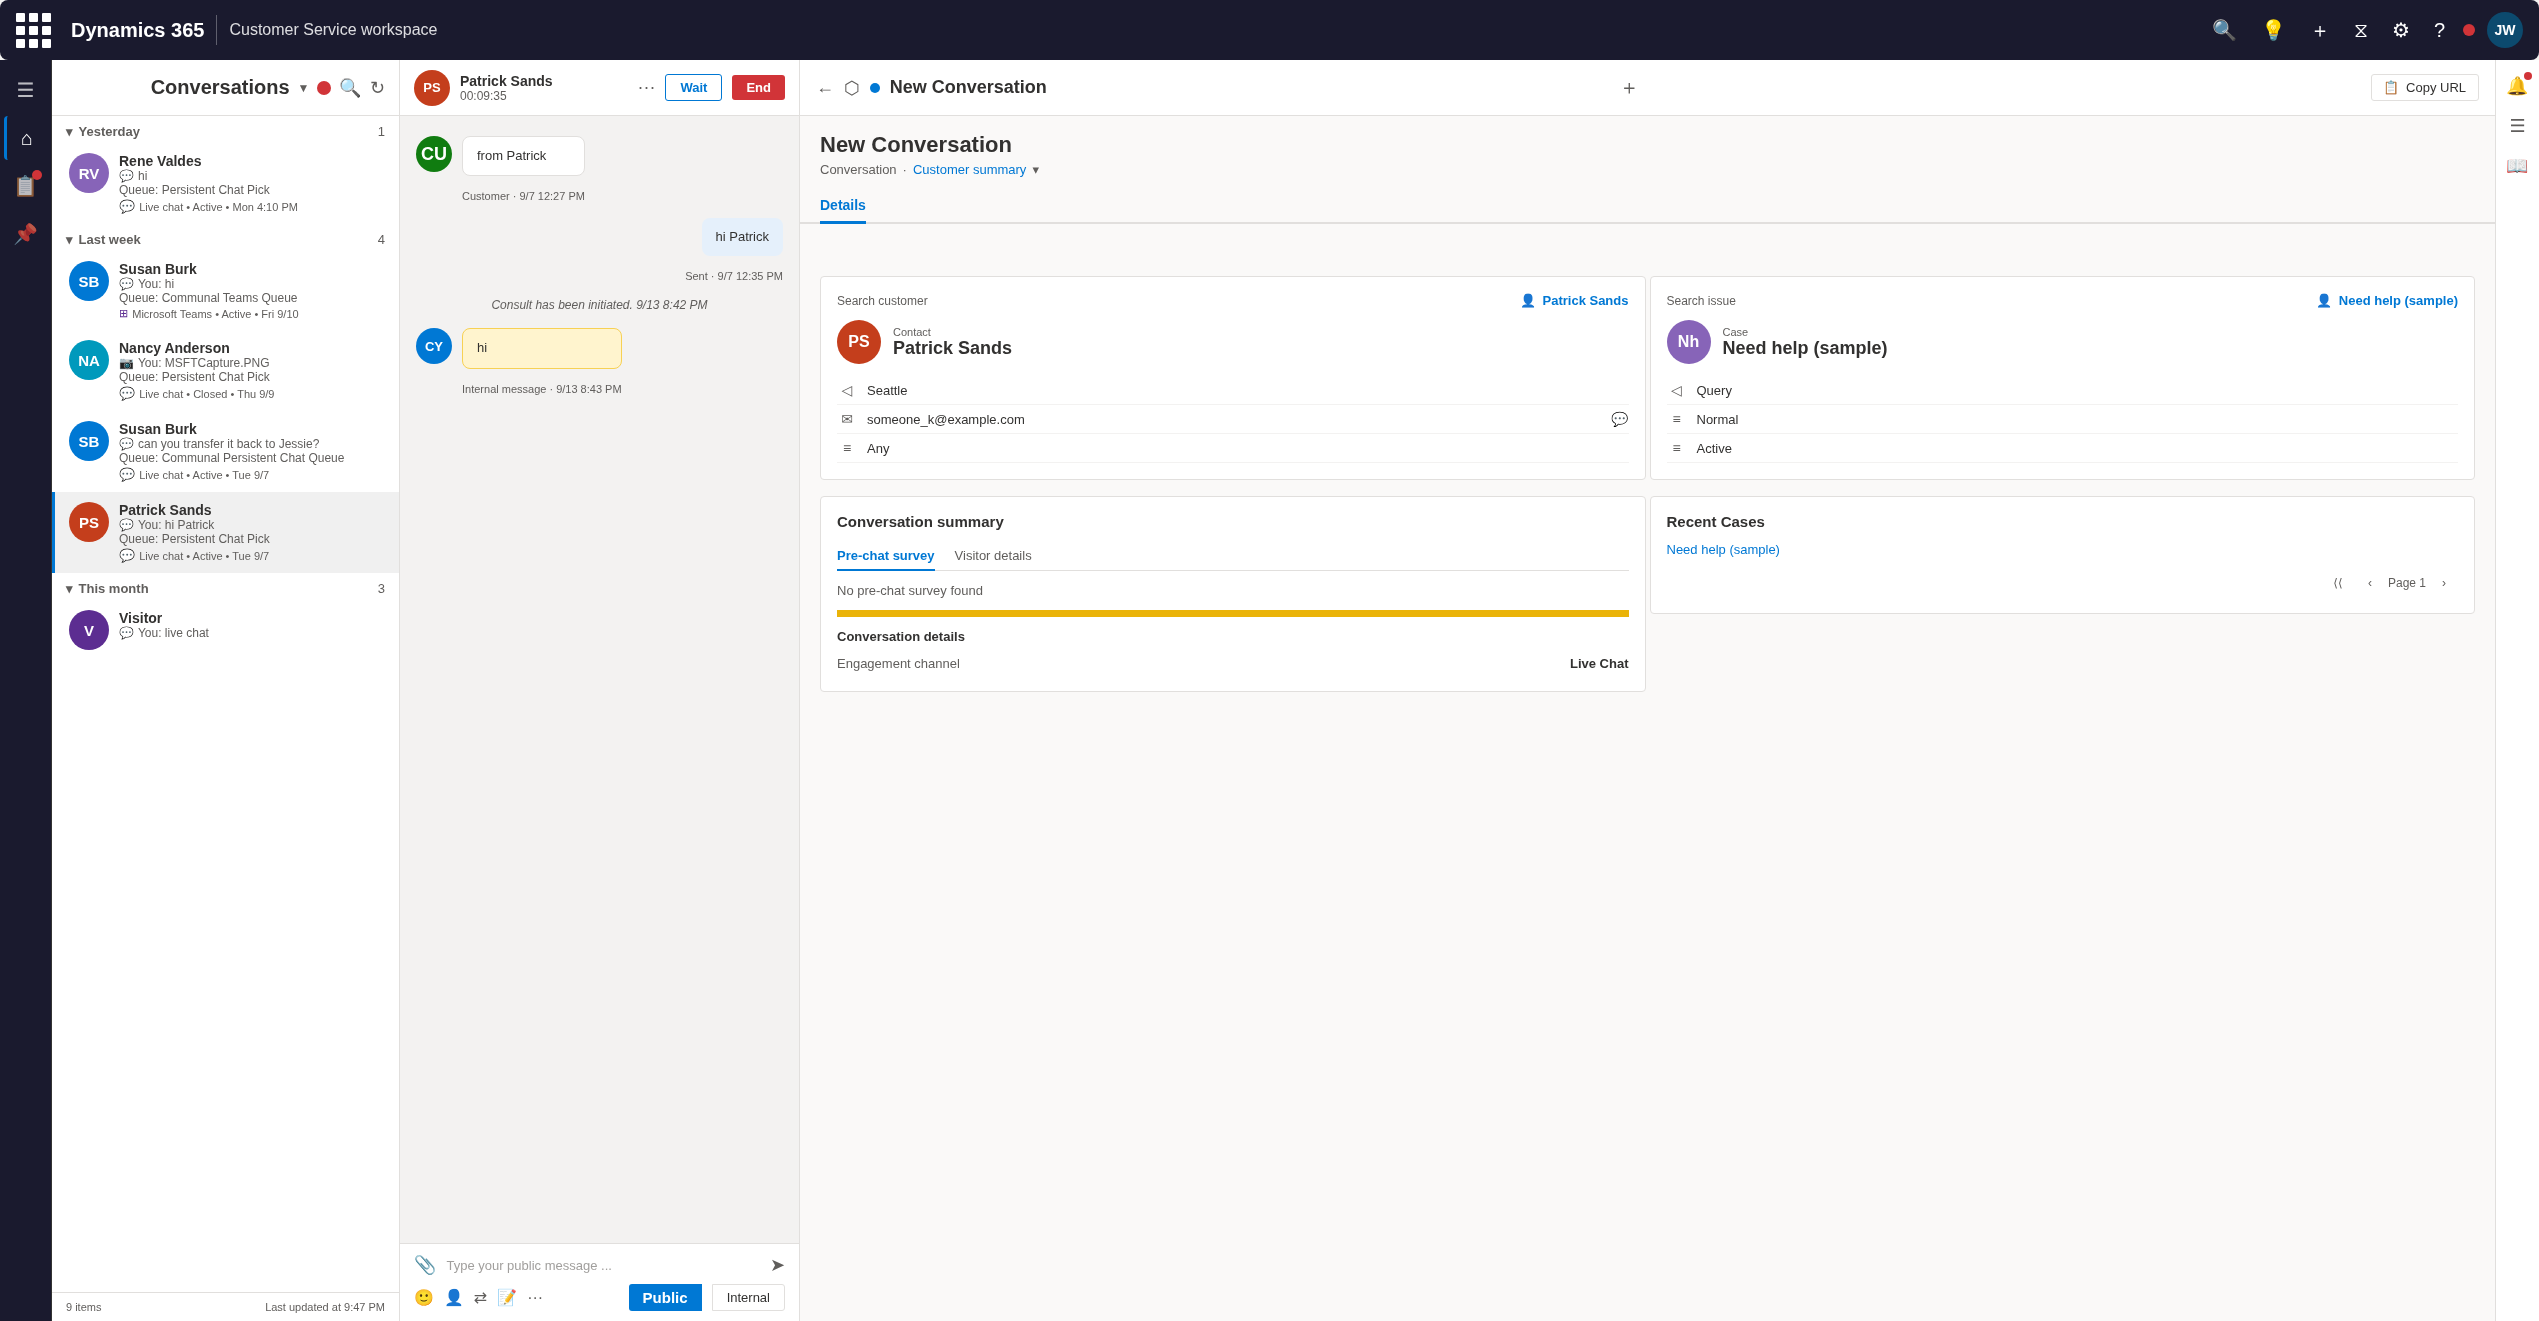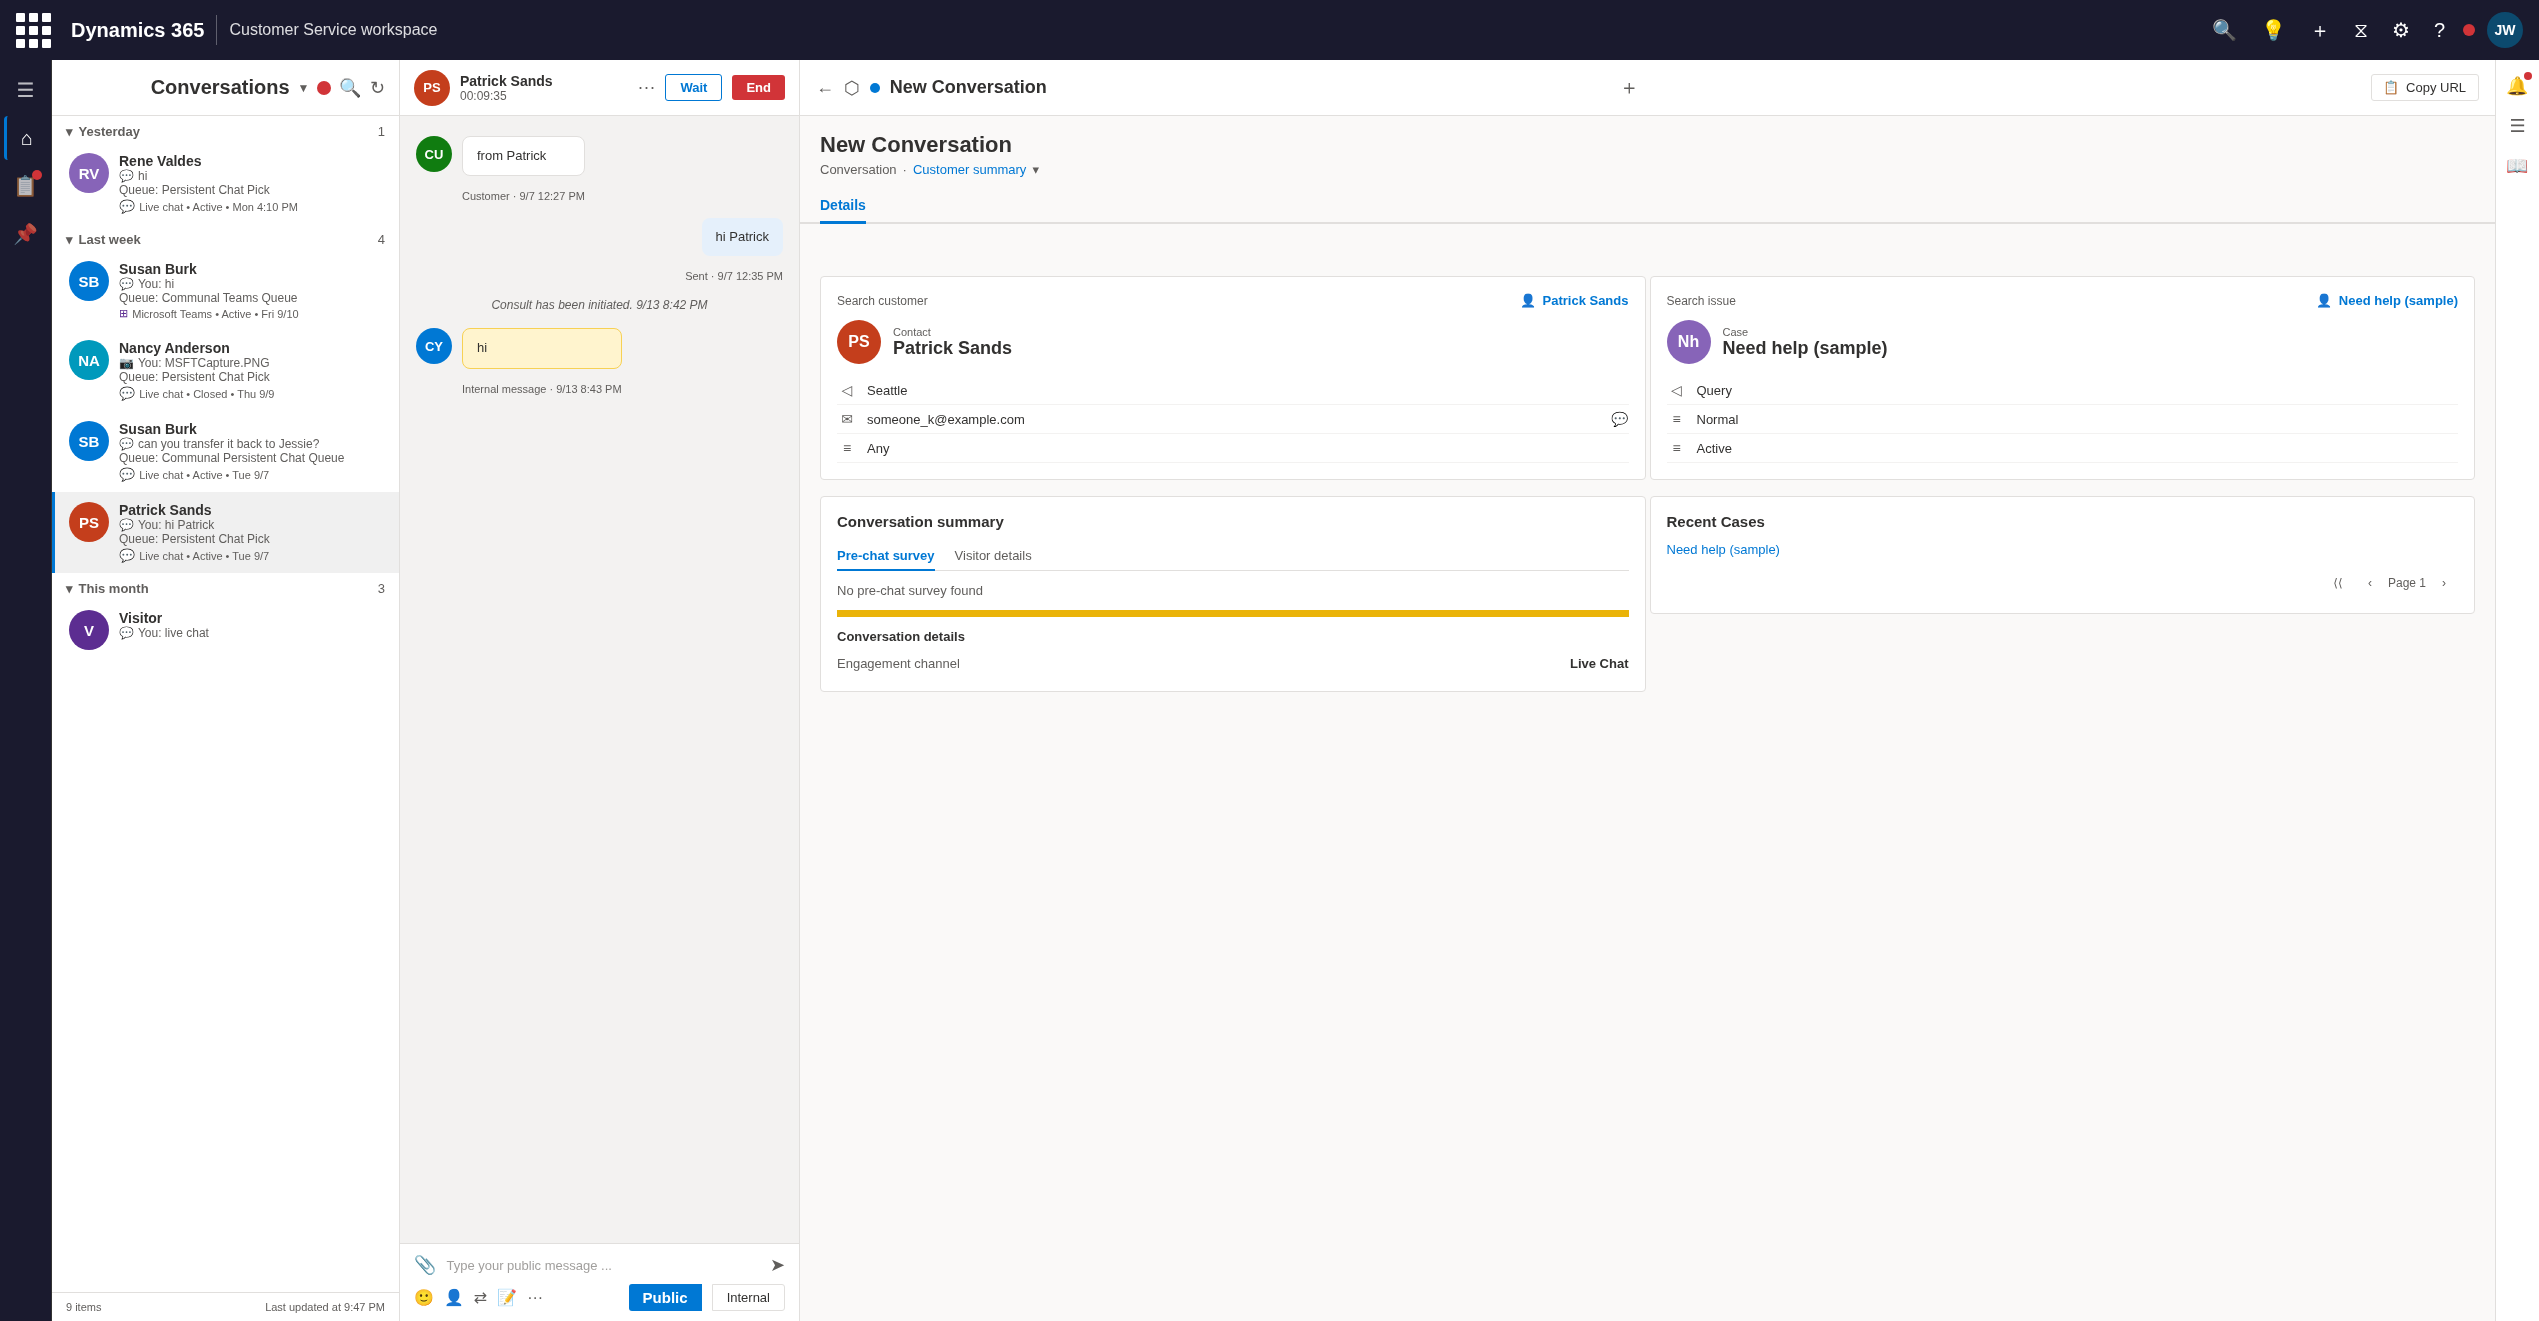--- a/index.html
+++ b/index.html
@@ -1,19 +1,19 @@
 <!DOCTYPE html>
 <html><head>
   <meta charset="utf-8">
   <style>
     * { box-sizing: border-box; margin: 0; padding: 0; }
     body { font-family: 'Segoe UI', sans-serif; font-size: 13px; background: #f3f2f1; color: #323130; overflow: hidden; width: 2539px; height: 1321px; }
 
     
-    .top-nav { display: flex; align-items: center; background: #1a1a2e; height: 60px; padding: 0 16px; color: white; gap: 12px; }
+    .top-nav { display: flex; align-items: center; background: #1a1a2e; height: 60px; padding: 0 16px; color: white; gap: 12px; border-radius: 8px; }
     .top-nav-grid { display: grid; grid-template-columns: 9px 9px 9px; grid-template-rows: 9px 9px 9px; gap: 4px; cursor: pointer; }
     .top-nav-grid span { width: 9px; height: 9px; background: white; border-radius: 1px; display: block; }
     .top-nav-brand { font-size: 20px; font-weight: 600; color: white; margin-left: 8px; }
     .top-nav-divider { width: 1px; height: 30px; background: rgba(255,255,255,0.3); }
     .top-nav-workspace { font-size: 16px; color: rgba(255,255,255,0.85); }
     .top-nav-spacer { flex: 1; }
     .top-nav-icon { color: white; font-size: 20px; cursor: pointer; padding: 6px; }
     .top-nav-avatar { width: 36px; height: 36px; border-radius: 50%; background: #0c4a6e; color: white; display: flex; align-items: center; justify-content: center; font-weight: 700; font-size: 14px; }
     .top-nav-dot { width: 12px; height: 12px; background: #d13438; border-radius: 50%; }
 
@@ -289,21 +289,21 @@
         <div class="chat-top-time">00:09:35</div>
       </div>
       <span class="more-icon">···</span>
       <button class="btn-wait">Wait</button>
       <button class="btn-end">End</button>
     </div>
 
     <div class="chat-messages">
 
       <div class="msg-row">
-        <div class="avatar av-cu" style="width:36px;height:36px;font-size:13px;flex-shrink:0;">CU</div>
+        <div class="avatar av-cu" style="width:36px;height:36px;font-size:18px;flex-shrink:0;">CU</div>
         <div>
           <div class="msg-bubble incoming">from Patrick</div>
           <div class="msg-meta">Customer · 9/7 12:27 PM</div>
         </div>
       </div>
 
       <div class="msg-right">
         <div class="msg-bubble outgoing">hi Patrick</div>
         <div class="msg-meta right">Sent · 9/7 12:35 PM</div>
       </div>

